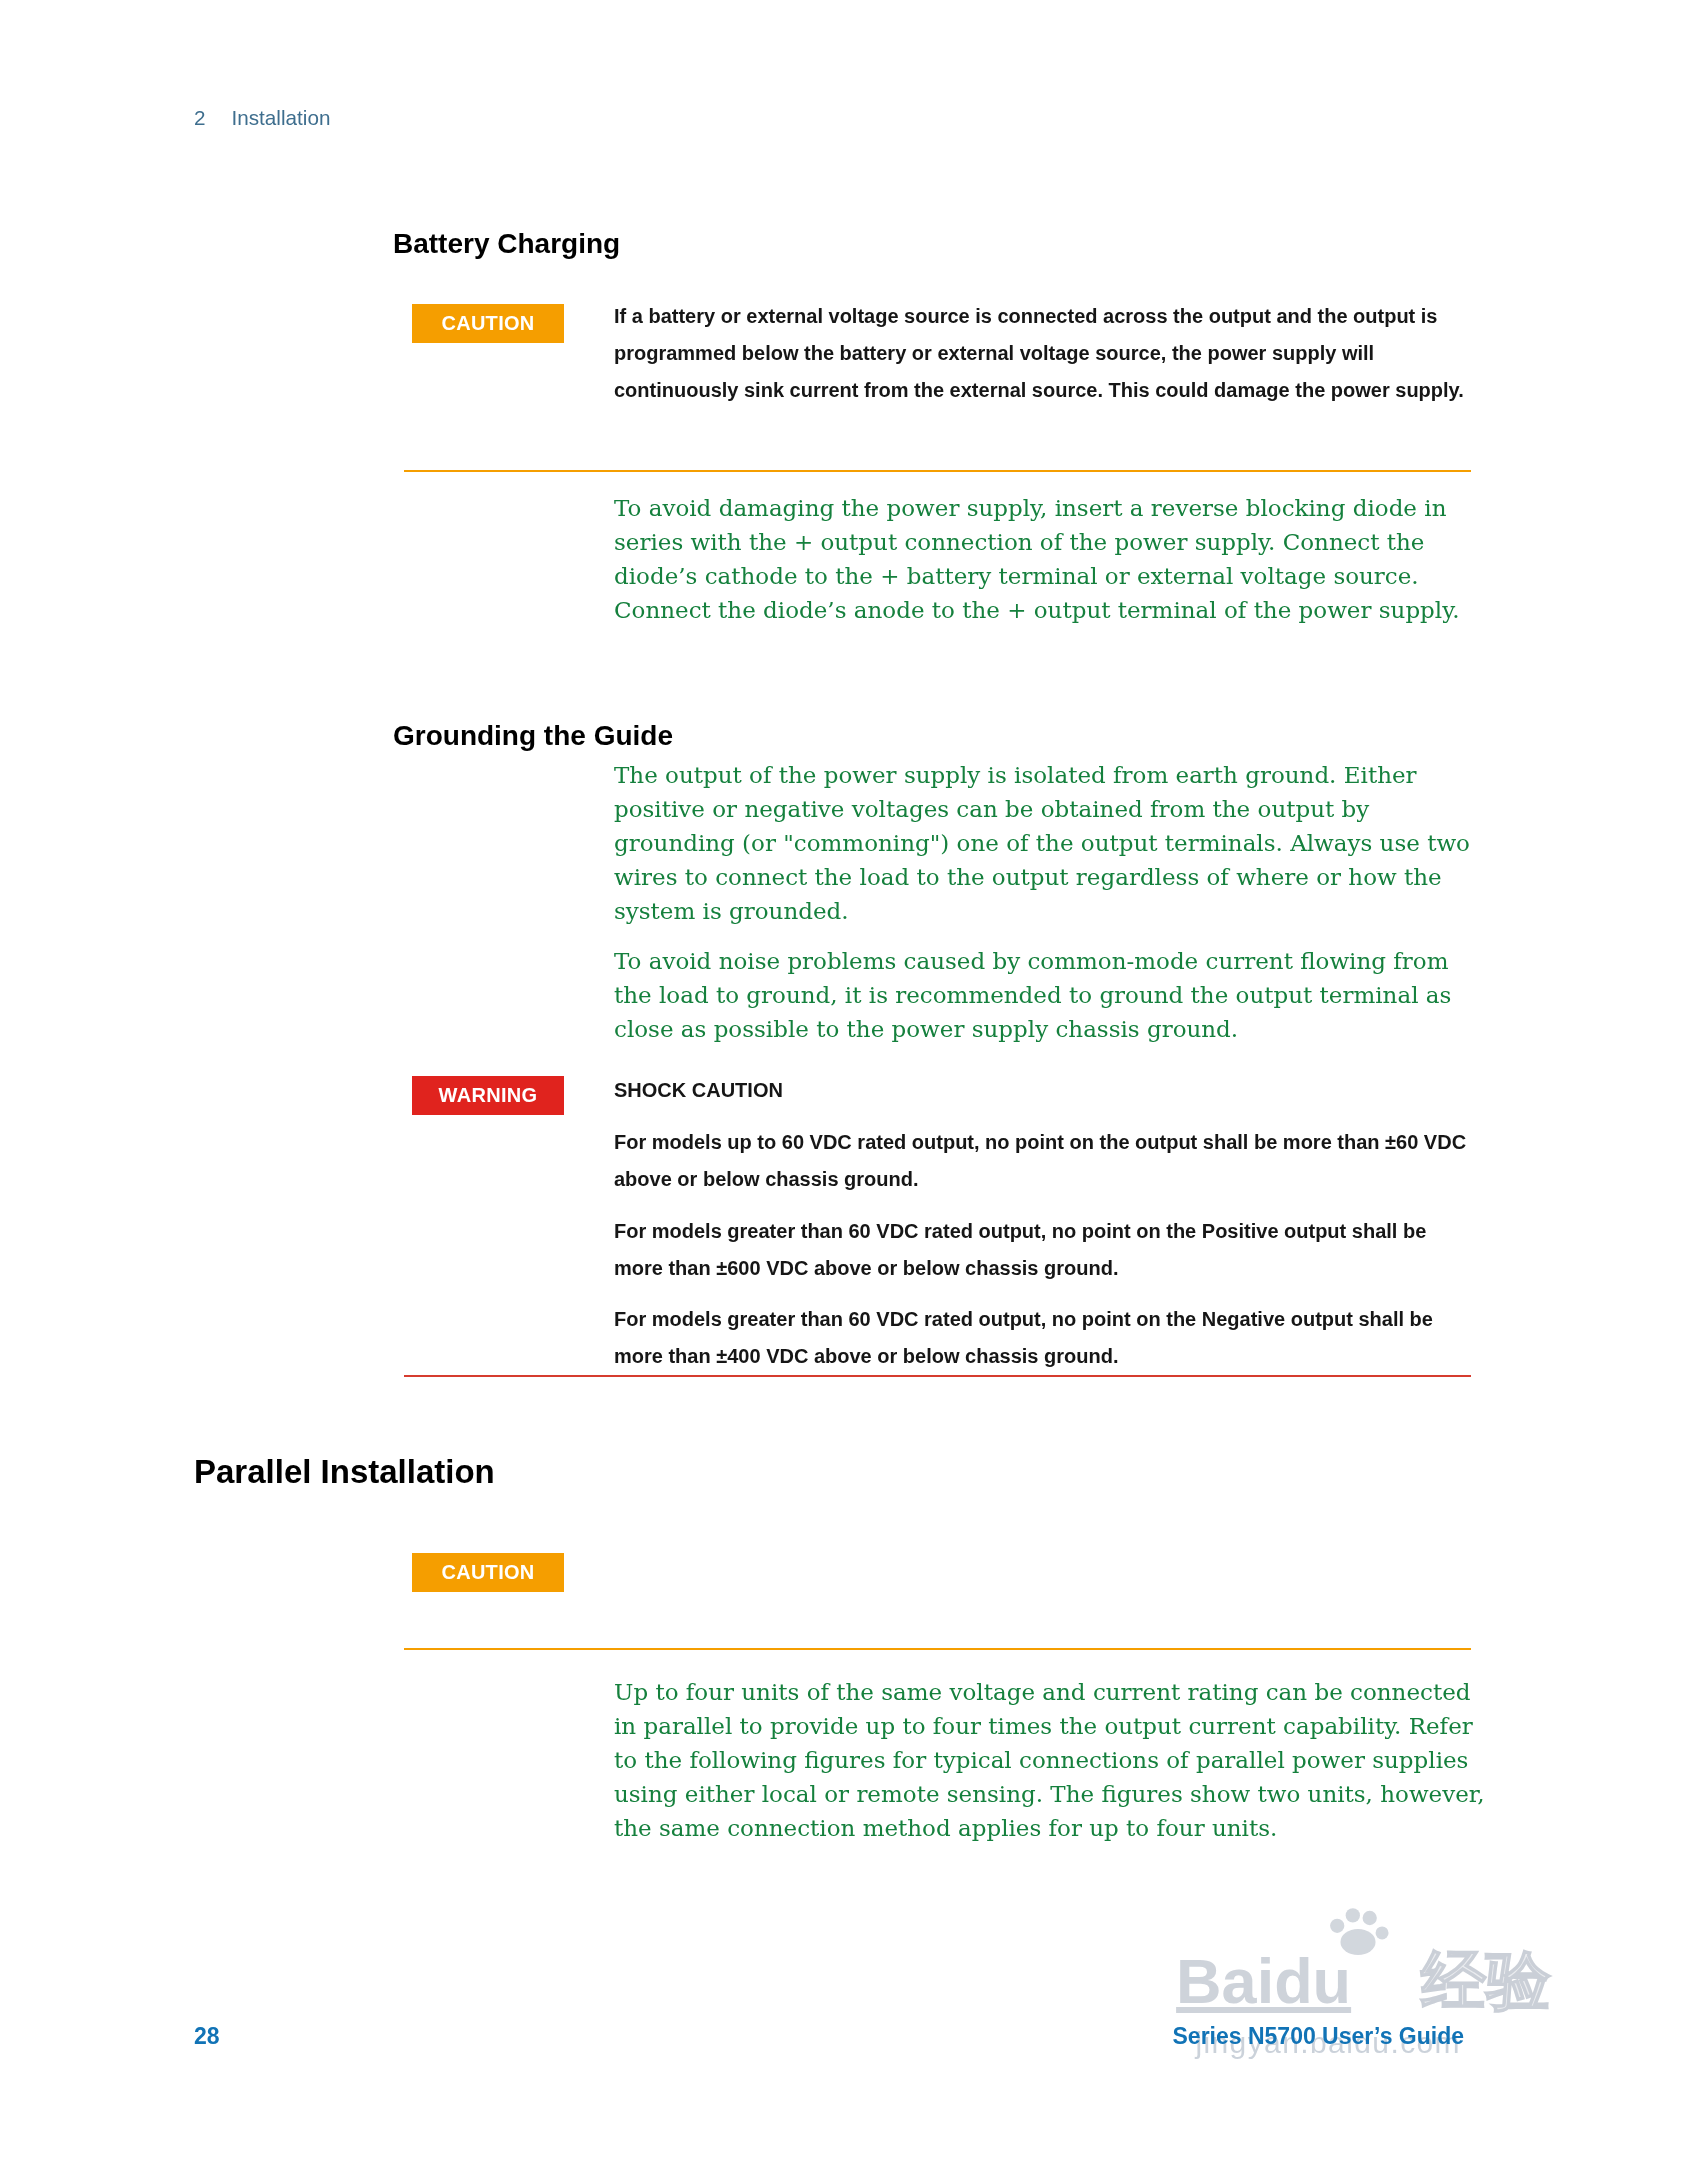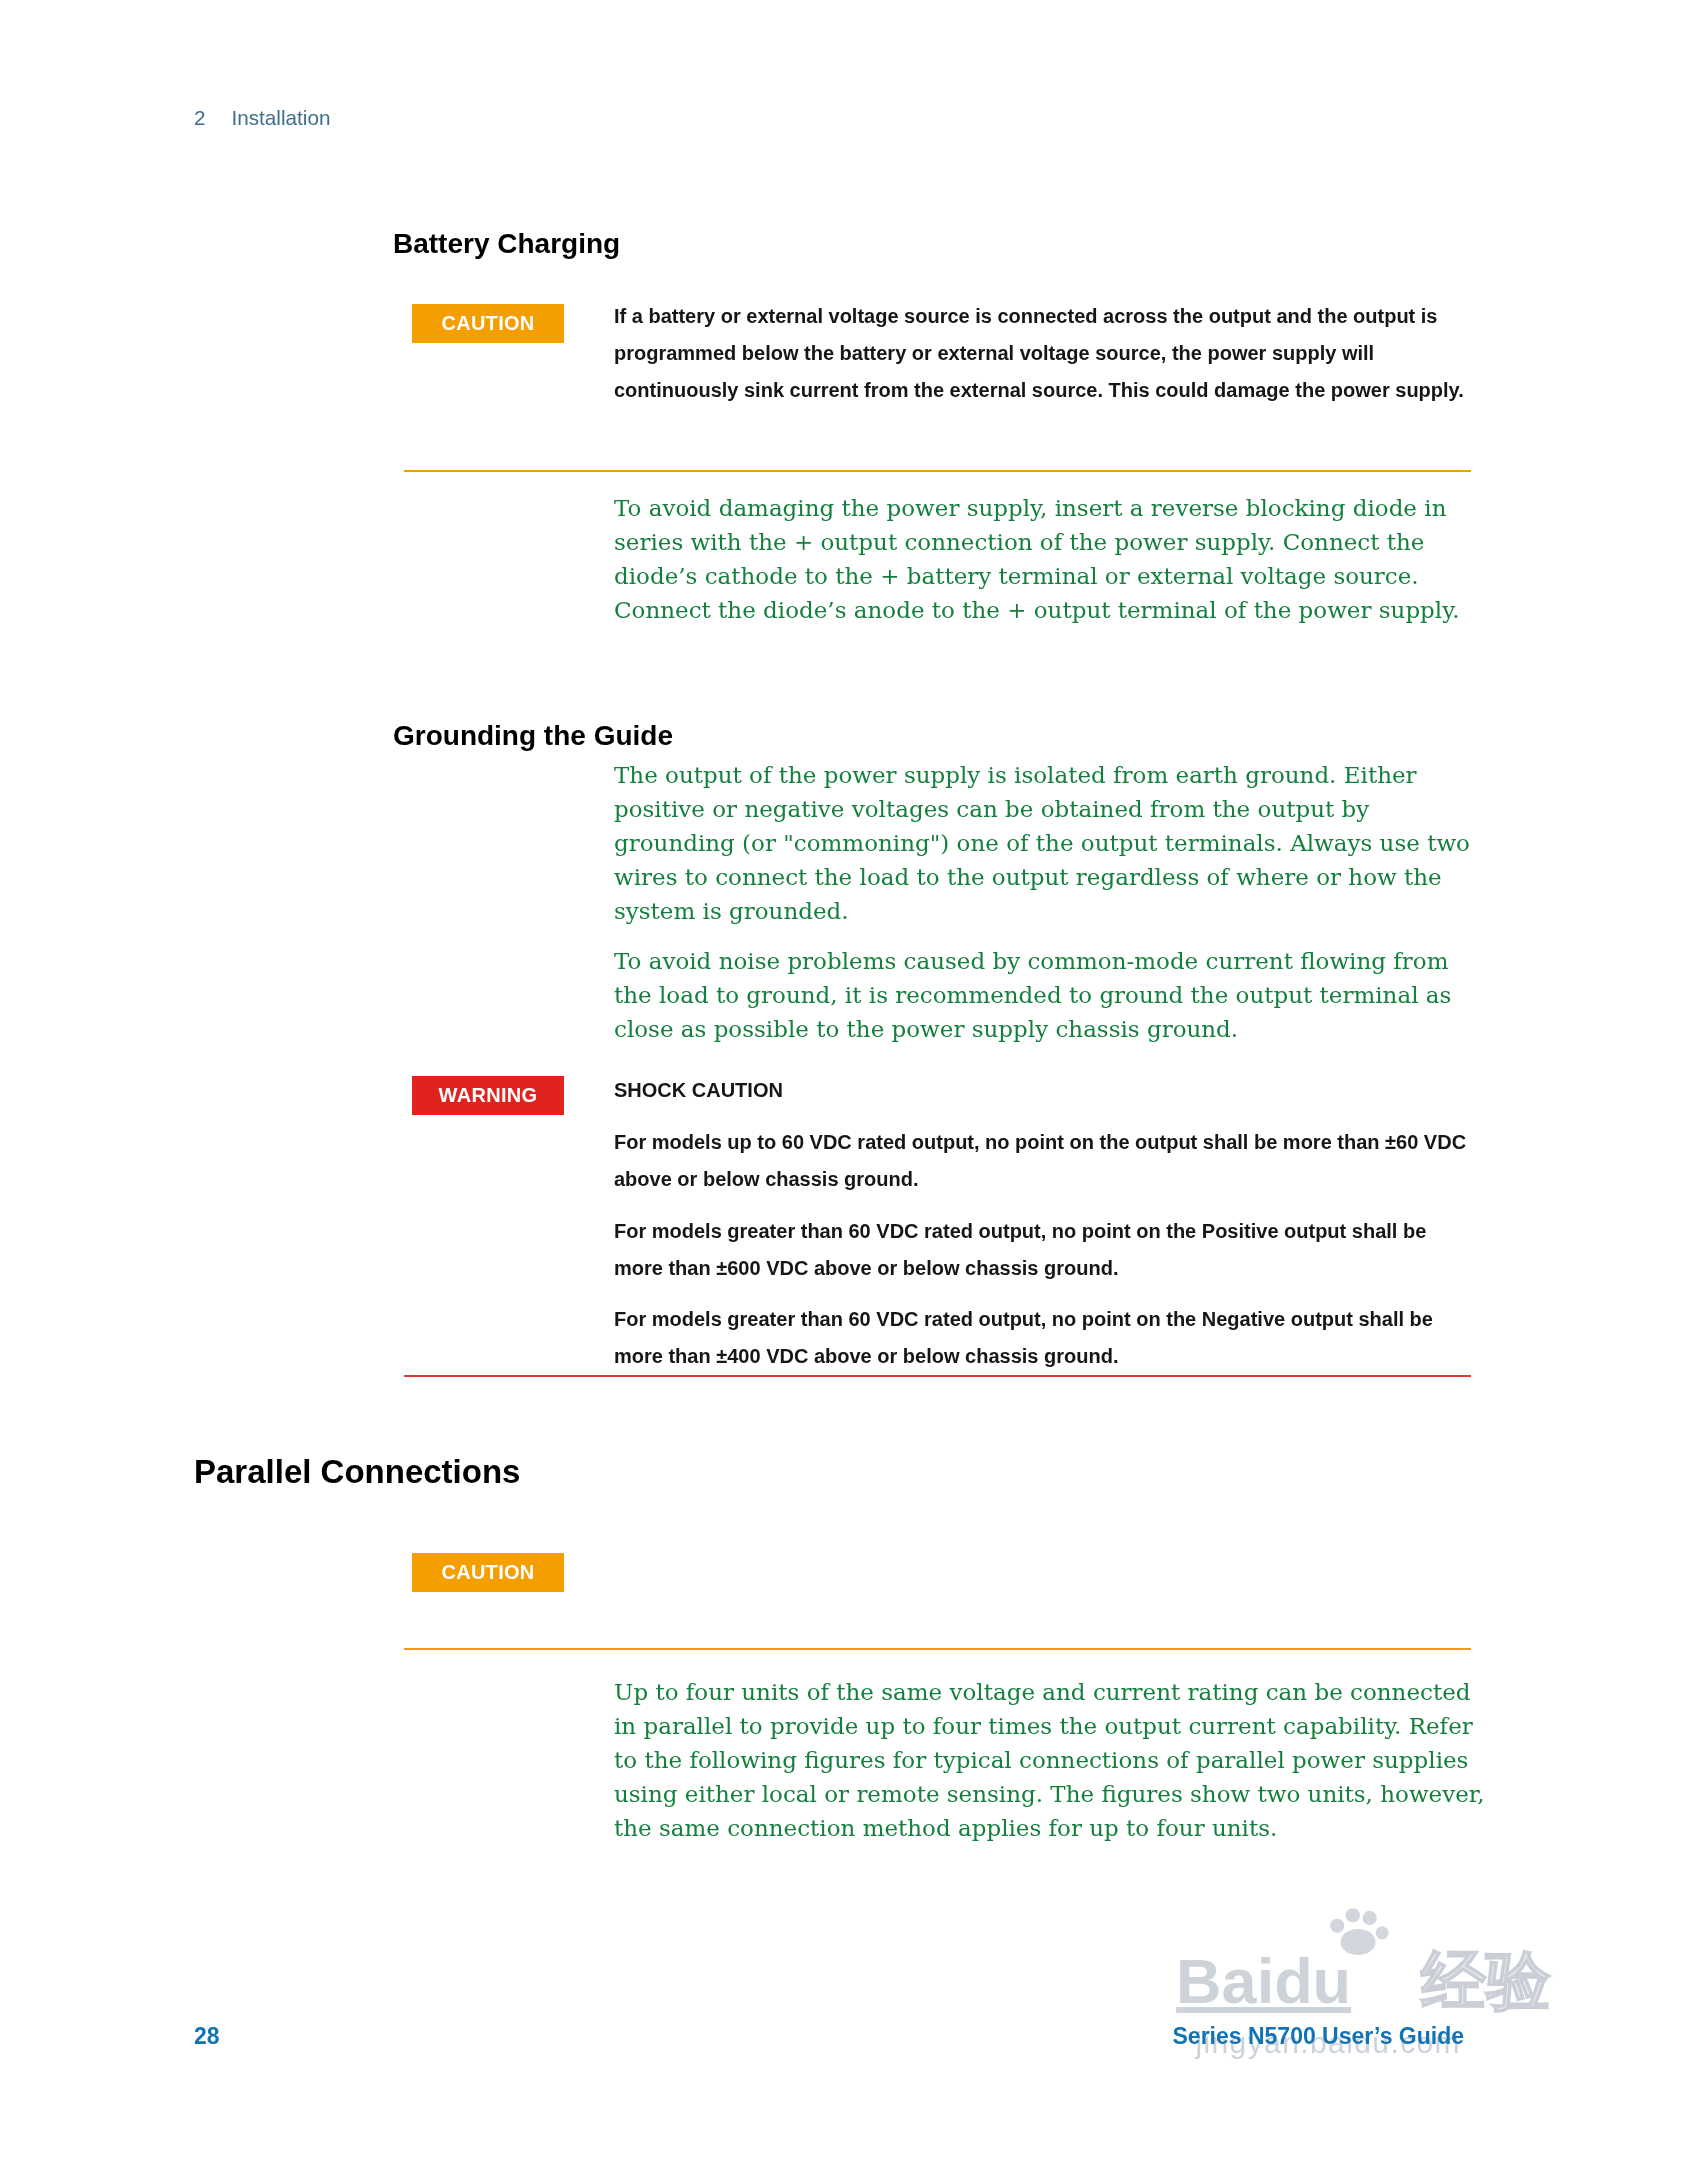--- a/index.html
+++ b/index.html
@@ -143,21 +143,21 @@
 
   <div class="warn-block">
     <div class="warn-title">SHOCK CAUTION</div>
     <p>For models up to 60 VDC rated output, no point on the output shall be more than ±60 VDC above or below chassis ground.</p>
     <p>For models greater than 60 VDC rated output, no point on the Positive output shall be more than ±600 VDC above or below chassis ground.</p>
     <p>For models greater than 60 VDC rated output, no point on the Negative output shall be more than ±400 VDC above or below chassis ground.</p>
   </div>
 
   <hr class="rule rule-red" id="rule2">
 
-  <h1 class="h1" id="h1-parallel">Parallel Connections</h1>
+  <h1 class="h1" id="h1-parallel">Parallel Installation</h1>
 
   <div class="label-box caution-box" id="caution2-box">CAUTION</div>
 
   <hr class="rule rule-orange" id="rule3">
 
   <p class="serif" id="para-parallel">Up to four units of the same voltage and current rating can be connected in parallel to provide up to four times the output current capability. Refer to the following figures for typical connections of parallel power supplies using either local or remote sensing. The figures show two units, however, the same connection method applies for up to four units.</p>
 
   <div class="watermark">
     <svg class="wm-paw" viewBox="0 0 100 80" xmlns="http://www.w3.org/2000/svg">
       <g fill="#d0d5dc">

